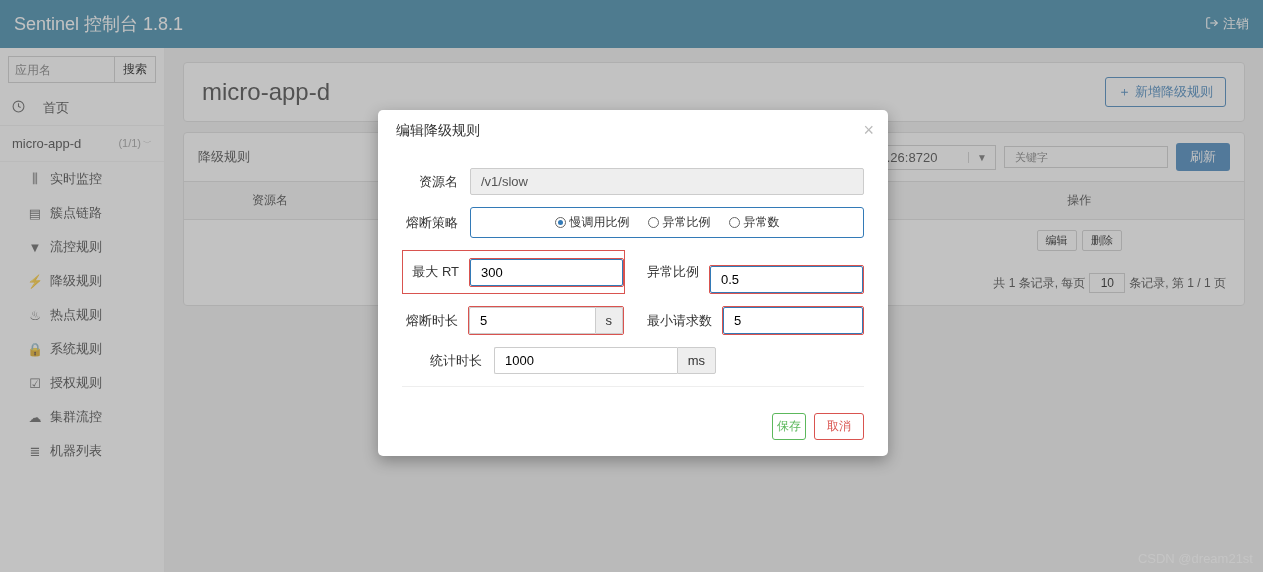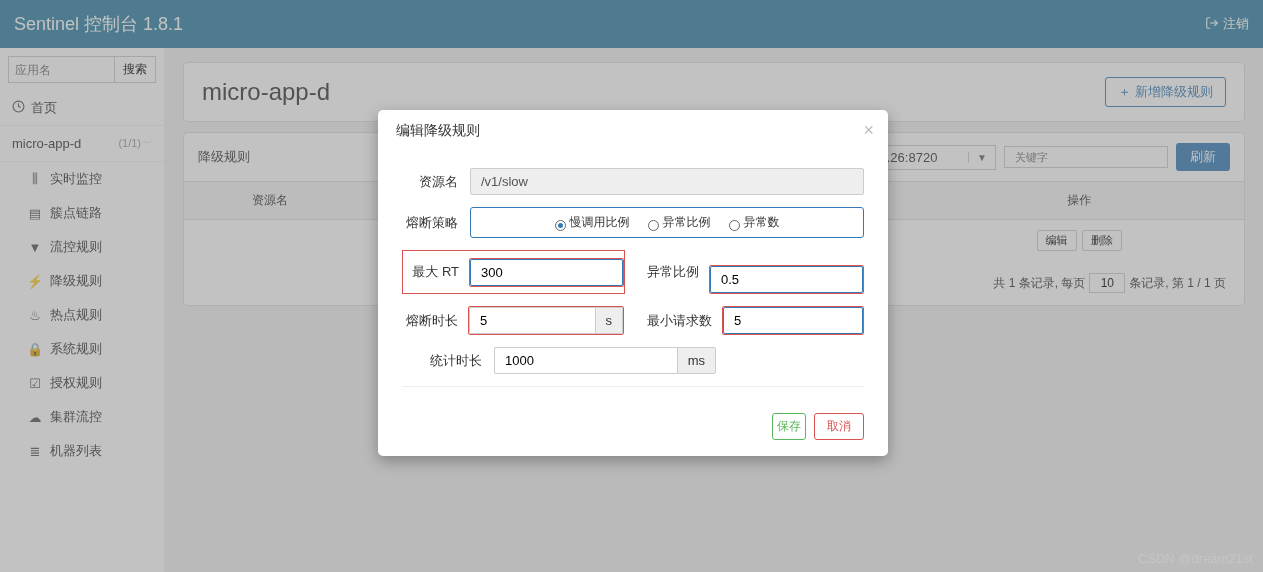--- a/index.html
+++ b/index.html
@@ -11,21 +11,21 @@
     .header .logout { color: #fff; font-size: 13px; cursor: pointer; display: flex; align-items: center; gap: 4px; }
     
     
     .body { display: flex; height: calc(100% - 38px); }
     
     
     .sidebar { width: 165px; border-right: 1px solid #eee; background: #fff; }
     .search-row { display: flex; padding: 8px; gap: 0; }
     .search-input { flex: 1; border: 1px solid #ccc; padding: 4px 6px; font-size: 12px; min-width: 0; width: 100%; border-right: none; }
     .search-btn { border: 1px solid #ccc; padding: 4px 8px; font-size: 12px; background: #fff; cursor: pointer; }
-    .home-link { display: flex; align-items: center; gap: 6px; padding: 8px 12px; border-bottom: 1px solid #eee; font-size: 13px; cursor: pointer; }
+    .home-link { display: flex; align-items: center; gap: 18px; padding: 8px 12px; border-bottom: 1px solid #eee; font-size: 13px; cursor: pointer; }
     .app-row { display: flex; justify-content: space-between; align-items: center; padding: 10px 12px; font-size: 13px; cursor: pointer; border-bottom: 1px solid #f2f2f2; }
     .app-row .count { color: #999; font-size: 11px; display: flex; }
     .menu { list-style: none; }
     .menu li { display: flex; align-items: center; gap: 8px; padding: 8px 12px 8px 28px; font-size: 13px; cursor: pointer; }
     .menu li .icon { width: 14px; display: inline-flex; justify-content: center; color: #555; }
     
     
     .main { flex: 1; background: #f0f0f0; padding: 14px 18px; overflow: hidden; }
     .card { background: #fff; border: 1px solid #ddd; border-radius: 4px; }
     .title-row { display: flex; justify-content: space-between; align-items: center; padding: 14px 18px; }
@@ -55,21 +55,21 @@
     .modal-header .mtitle { font-size: 14px; font-weight: 500; }
     .modal-close { position: absolute; right: 14px; top: 10px; color: #bbb; font-size: 18px; cursor: pointer; background: none; border: none; }
     .modal-body { padding: 6px 24px 16px; }
     .modal hr { border: none; border-top: 1px solid #eee; margin: 10px 0; }
     .form-row { display: flex; align-items: center; margin: 12px 0; gap: 12px; }
     .form-label { width: 56px; text-align: right; font-size: 13px; flex-shrink: 0; }
     .form-row .field { flex: 1; }
     .form-input { width: 100%; border: 1px solid #ccc; padding: 5px 10px; font-size: 13px; border-radius: 2px; }
     .form-input[disabled] { background: #eee; }
     .radio-group { border: 1px solid #337ab7; border-radius: 3px; padding: 6px 12px; display: flex; gap: 18px; align-items: center; justify-content: center; width: 100%; font-size: 12px; }
-    .radio-group label { display: flex; align-items: flex-end; gap: 4px; cursor: pointer; }
+    .radio-group label { display: flex; align-items: center; gap: 4px; cursor: pointer; }
     .radio-circle { width: 11px; height: 11px; border: 1px solid #666; border-radius: 50%; display: inline-flex; align-items: center; justify-content: center; }
     .radio-circle.checked::after { content: ''; width: 5px; height: 5px; background: #337ab7; border-radius: 50%; }
     .half-row { display: flex; gap: 18px; margin: 12px 0; }
     .half { display: flex; align-items: center; gap: 10px; flex: 1; }
     .half .form-label { width: 56px; }
     .red-box { border: 1px solid #d9534f !important; }
     .blue-box { border-color: #337ab7 !important; }
     .input-group { display: flex; width: 100%; }
     .input-group .form-input { flex: 1; border-right: none; border-radius: 2px 0 0 2px; }
     .input-group .suffix { border: 1px solid #ccc; padding: 5px 10px; background: #eee; font-size: 13px; border-radius: 0 2px 2px 0; }

